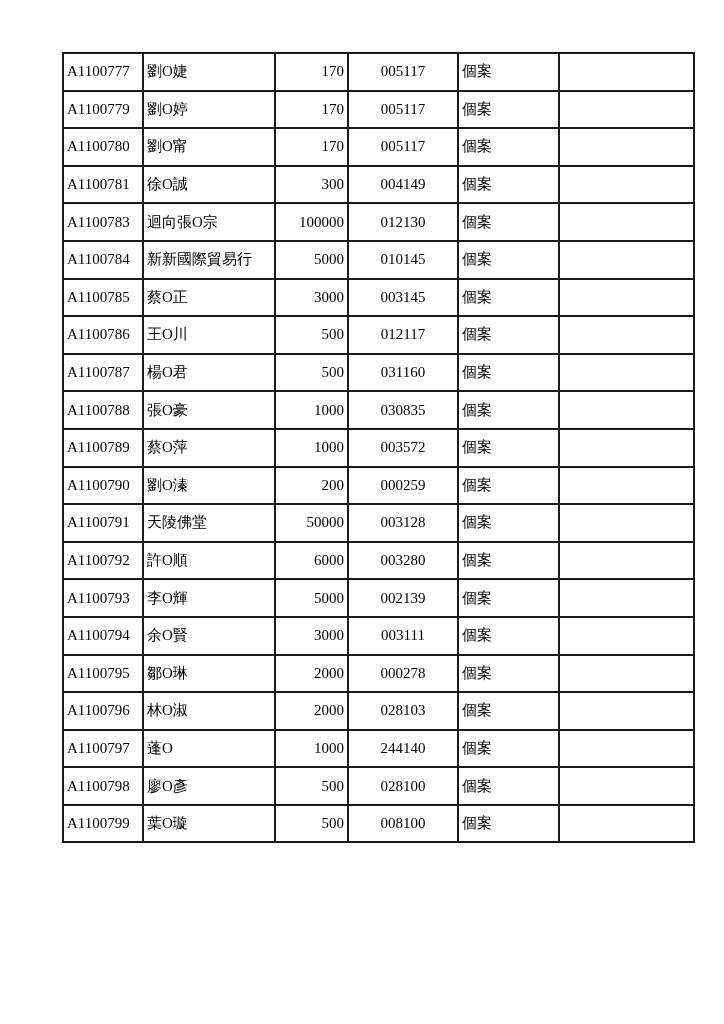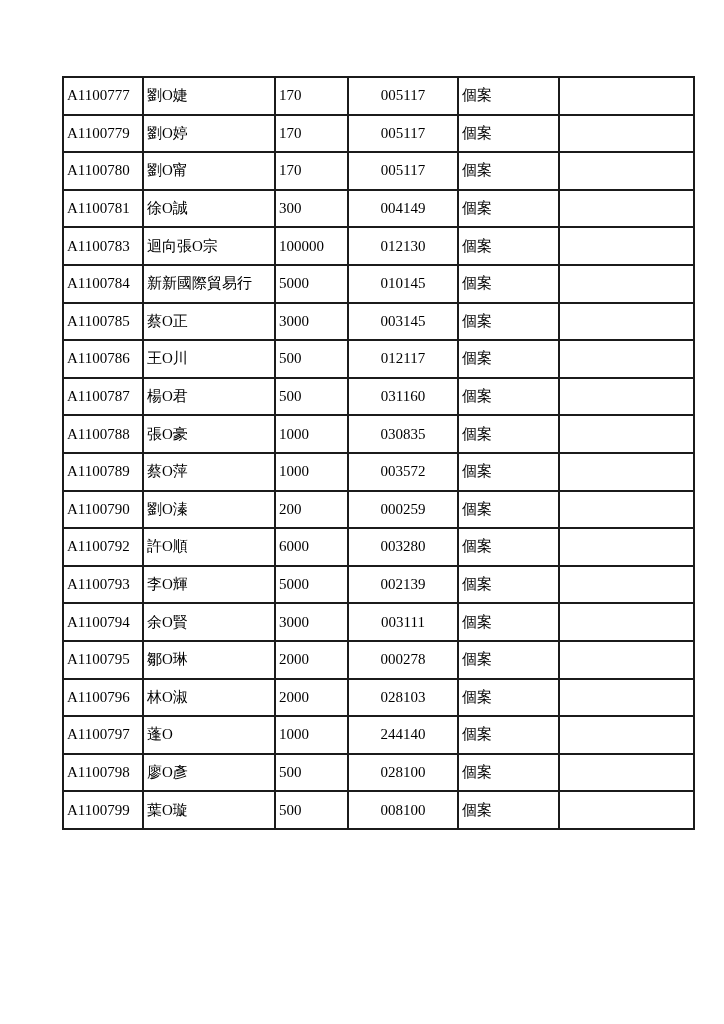--- a/index.html
+++ b/index.html
@@ -15,39 +15,39 @@
     color: #000000;
   }
   .page {
     position: absolute;
     inset: 0;
     background: #ffffff;
   }
   table.donation-table {
     position: absolute;
     left: 62px;
-    top: 76px;
+    top: 52px;
     border-collapse: collapse;
     table-layout: fixed;
     width: 583px;
   }
   table.donation-table td {
     border: 2px solid #1b1b1b;
     height: 35.6px;
     padding: 0 3px;
     font-size: 15px;
     line-height: 1;
     vertical-align: middle;
     white-space: nowrap;
     overflow: hidden;
     background: #ffffff;
   }
   td.col-id       { width: 72px;  text-align: left; }
   td.col-name     { width: 124px; text-align: left; margin-left: 21px; }
-  td.col-amount   { width: 65px;  padding-right: 5px; }
+  td.col-amount   { width: 65px;  text-align: right; padding-right: 5px; }
   td.col-code     { width: 102px; text-align: center; }
   td.col-category { width: 93px;  text-align: left; }
   td.col-note     { width: 127px; }
 </style>
 </head>
 <body>
 
 <div class="page">
   <table class="donation-table">
     <tbody>
@@ -141,20 +141,28 @@
         </tr>
         <tr>
           <td class="col-id">A1100790</td>
           <td class="col-name">劉O溱</td>
           <td class="col-amount">200</td>
           <td class="col-code">000259</td>
           <td class="col-category">個案</td>
           <td class="col-note"></td>
         </tr>
         <tr>
+          <td class="col-id">A1100791</td>
+          <td class="col-name">天陵佛堂</td>
+          <td class="col-amount">50000</td>
+          <td class="col-code">003128</td>
+          <td class="col-category">個案</td>
+          <td class="col-note"></td>
+        </tr>
+        <tr>
           <td class="col-id">A1100792</td>
           <td class="col-name">許O順</td>
           <td class="col-amount">6000</td>
           <td class="col-code">003280</td>
           <td class="col-category">個案</td>
           <td class="col-note"></td>
         </tr>
         <tr>
           <td class="col-id">A1100793</td>
           <td class="col-name">李O輝</td>

